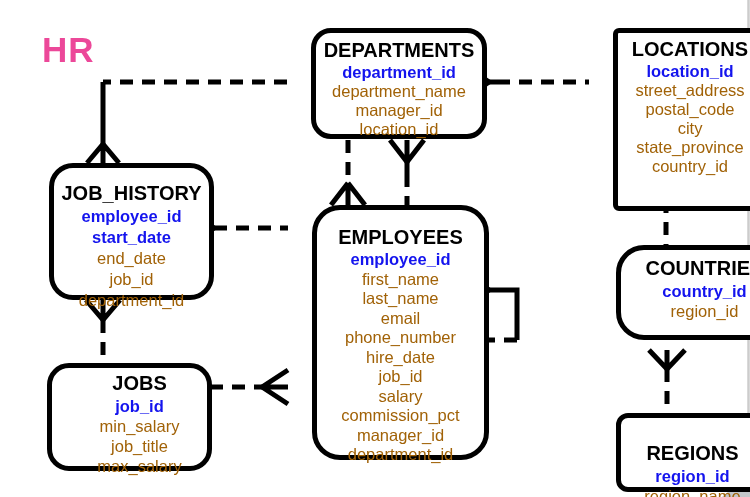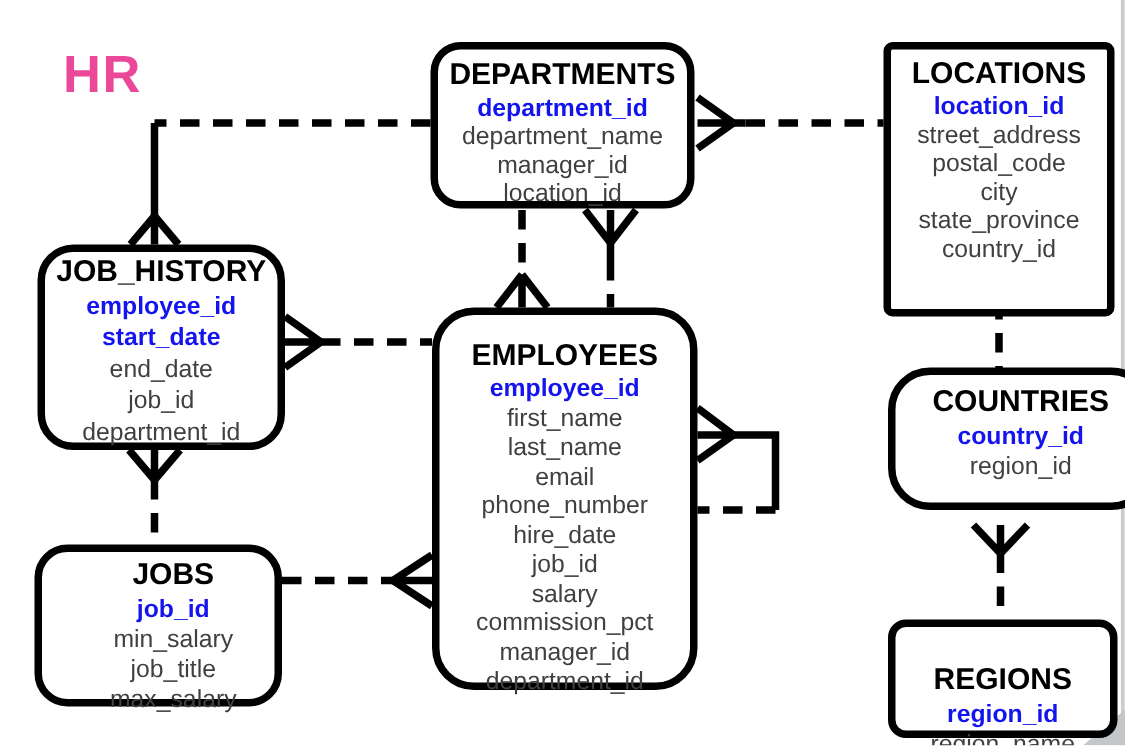--- a/index.html
+++ b/index.html
@@ -9,29 +9,29 @@
   }
   #wires{position:absolute;left:0;top:0;z-index:1;}
   .ln{stroke:#000000;stroke-width:5;fill:none;stroke-linecap:butt;}
   .dash{stroke-dasharray:13 9;}
   .schema-label{
     position:absolute;left:42px;top:30px;z-index:2;
     font-size:35px;font-weight:bold;color:#ec4899;letter-spacing:1px;
   }
   .entity{
     position:absolute;z-index:2;box-sizing:border-box;
-    background:#ffffff;border:5px solid #000000;text-align:center;
+    background:#ffffff;border:5px solid #000000;text-align:center;margin-left:24px;
   }
   .etitle{font-size:20px;font-weight:bold;line-height:26px;color:#000000;white-space:nowrap;}
-  .field{font-size:16.5px;line-height:19px;color:#404040;white-space:nowrap;}
+  .field{font-size:16.5px;line-height:19px;color:#a16207;white-space:nowrap;}
   .pk{color:#1414ee;font-weight:bold;}
 
   .e-dep{left:287px;top:28px;width:176px;height:111px;border-radius:20px;padding-top:4px;}
   .e-loc{left:589px;top:28px;width:154px;height:183px;border-radius:6px;padding-top:3px;}
-  .e-jh {left:25px; top:163px;width:165px;height:137px;border-radius:24px;padding-top:0;}
+  .e-jh {left:25px; top:163px;width:165px;height:137px;border-radius:24px;padding-top:12px;}
   .e-emp{left:288px;top:205px;width:177px;height:255px;border-radius:28px;padding-top:14px;}
   .e-job{left:23px; top:363px;width:165px;height:108px;border-radius:22px;padding-top:2px;padding-left:20px;}
   .e-cou{left:592px;top:245px;width:177px;height:95px;border-radius:28px;padding-top:5px;}
   .e-reg{left:592px;top:413px;width:153px;height:79px;border-radius:12px;padding-top:22px;}
 
   .e-jh  .field{line-height:21px;}
   .e-emp .field{line-height:19.5px;}
   .e-job .field{line-height:20px;}
   .e-cou .field{line-height:20px;}
   .e-reg .field{line-height:20px;}

